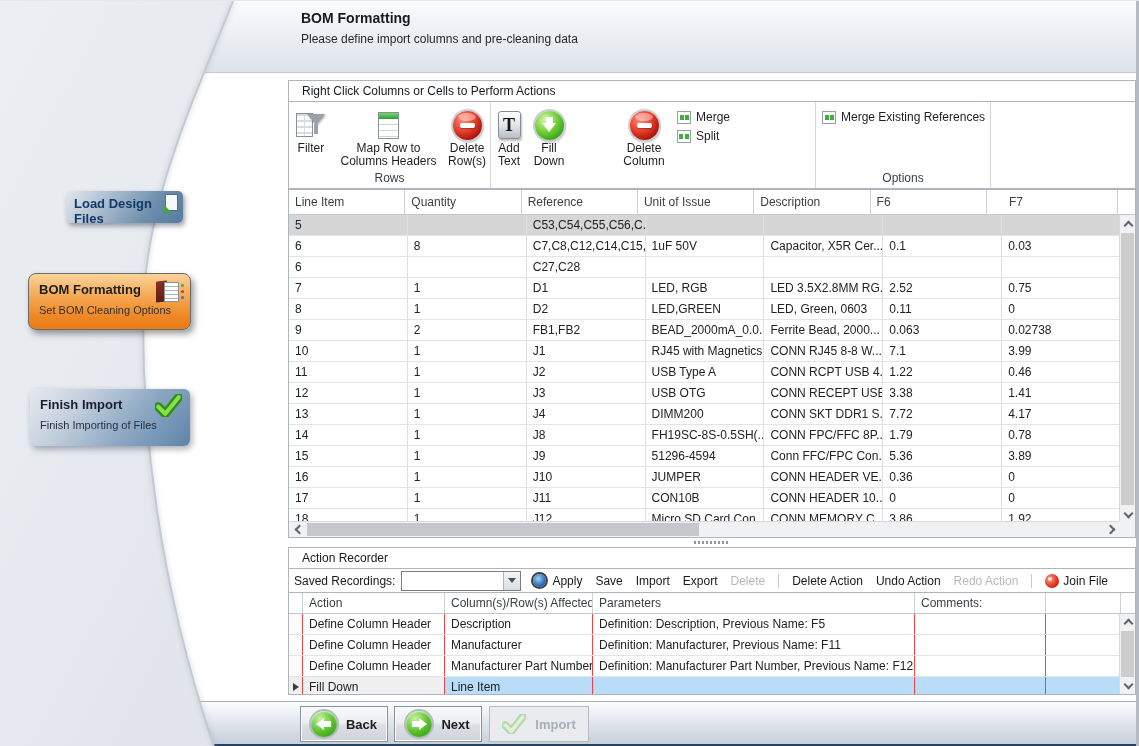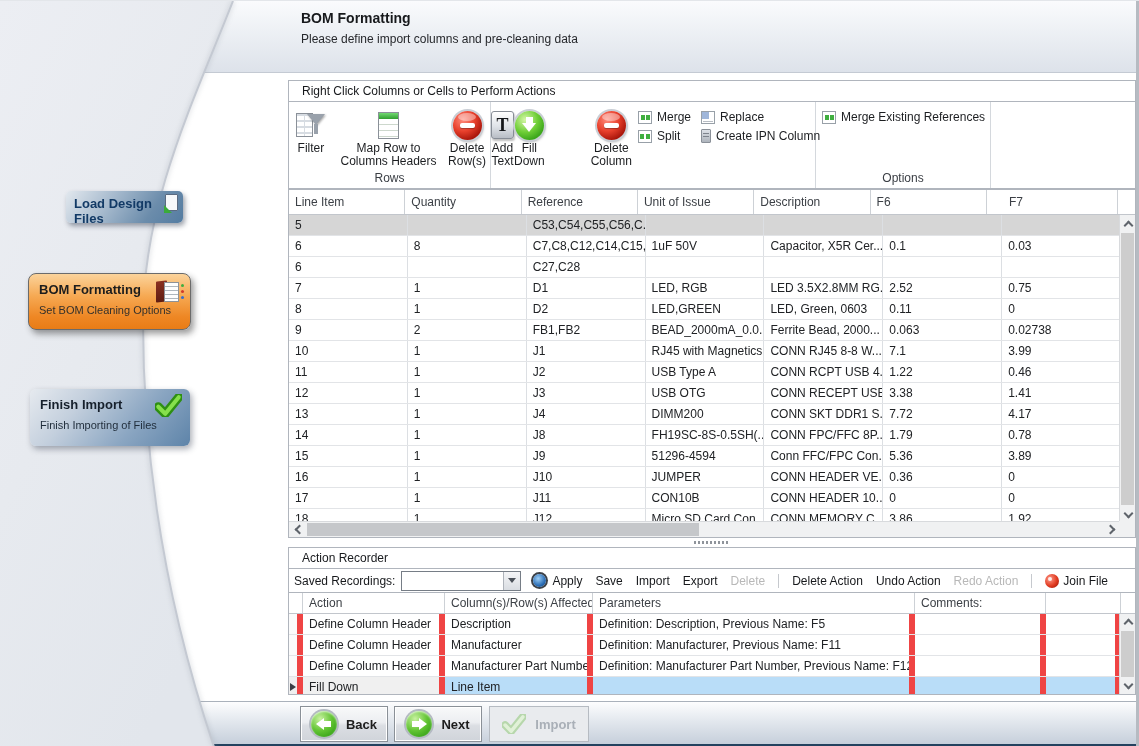--- a/index.html
+++ b/index.html
@@ -165,21 +165,21 @@
   .link { display:flex; align-items:center; gap:4px; white-space:nowrap; cursor:default; }
   .link.disabled { color:#b8b8b8; }
   .vsep { width:1px; height:14px; background:#c6c9ce; }
 
   .rec-table { position:absolute; left:288px; top:592px; width:848px; height:102px; z-index:3;
     background:#fff; border:1px solid #b0b5bd; border-top:none; font-size:12px; overflow:hidden; }
   .a-h { display:flex; height:21px; border-bottom:1px solid #c2c6cc; }
   .a-hc { border-right:1px solid #cdd1d6; color:#3c4046; line-height:20px; padding-left:6px;
     white-space:nowrap; overflow:hidden; }
   .a-r { display:flex; height:21px; border-bottom:1px solid #e2e4e7; }
-  .a-c { border-right:6px solid #ef4444; color:#202225; line-height:20px; padding-left:6px;
+  .a-c { border-right:1px solid #ef4444; color:#202225; line-height:20px; padding-left:6px;
     white-space:nowrap; overflow:hidden; background:#fff; }
   .a-r.sel .a-c { background:#b9ddf8; }
   .a-r.sel .a-c.actioncell { background:#f0f0f0; }
   .a-r .rowsel { background:#fbfbfb; display:flex; align-items:center; justify-content:center; padding:0; }
   .a-r.sel .rowsel { background:#efefef; }
   .rowarrow { width:0; height:0; border-top:4px solid transparent; border-bottom:4px solid transparent;
     border-left:6px solid #3a3e44; }
   .a-vscroll { position:absolute; right:0; top:21px; width:16px; bottom:0; background:#f0f1f2;
     border-left:1px solid #d8dadd; }
   .a-vscroll .sb-btn { position:absolute; left:0; width:16px; height:16px; display:flex;
@@ -333,38 +333,20 @@
             </div>
             <div class="tb-small">
               <span class="ic ic-split">
                 <i></i>
                 <b></b>
                 <u></u>
               </span>
               <span>Split</span>
             </div>
           </div>
-          <div class="tb-smallcol">
-            <div class="tb-small">
-              <span class="ic ic-replace">
-                <i></i>
-                <b></b>
-                <u></u>
-              </span>
-              <span>Replace</span>
-            </div>
-            <div class="tb-small">
-              <span class="ic ic-ipn">
-                <i></i>
-                <b></b>
-                <u></u>
-              </span>
-              <span>Create IPN Column</span>
-            </div>
-          </div>
         </div>
       </div>
       <div class="tb-group" style="width: 175px;">
         <div class="tb-items">
           <div class="tb-smallcol">
             <div class="tb-small">
               <span class="ic ic-merge">
                 <i></i>
                 <b></b>
                 <u></u>

